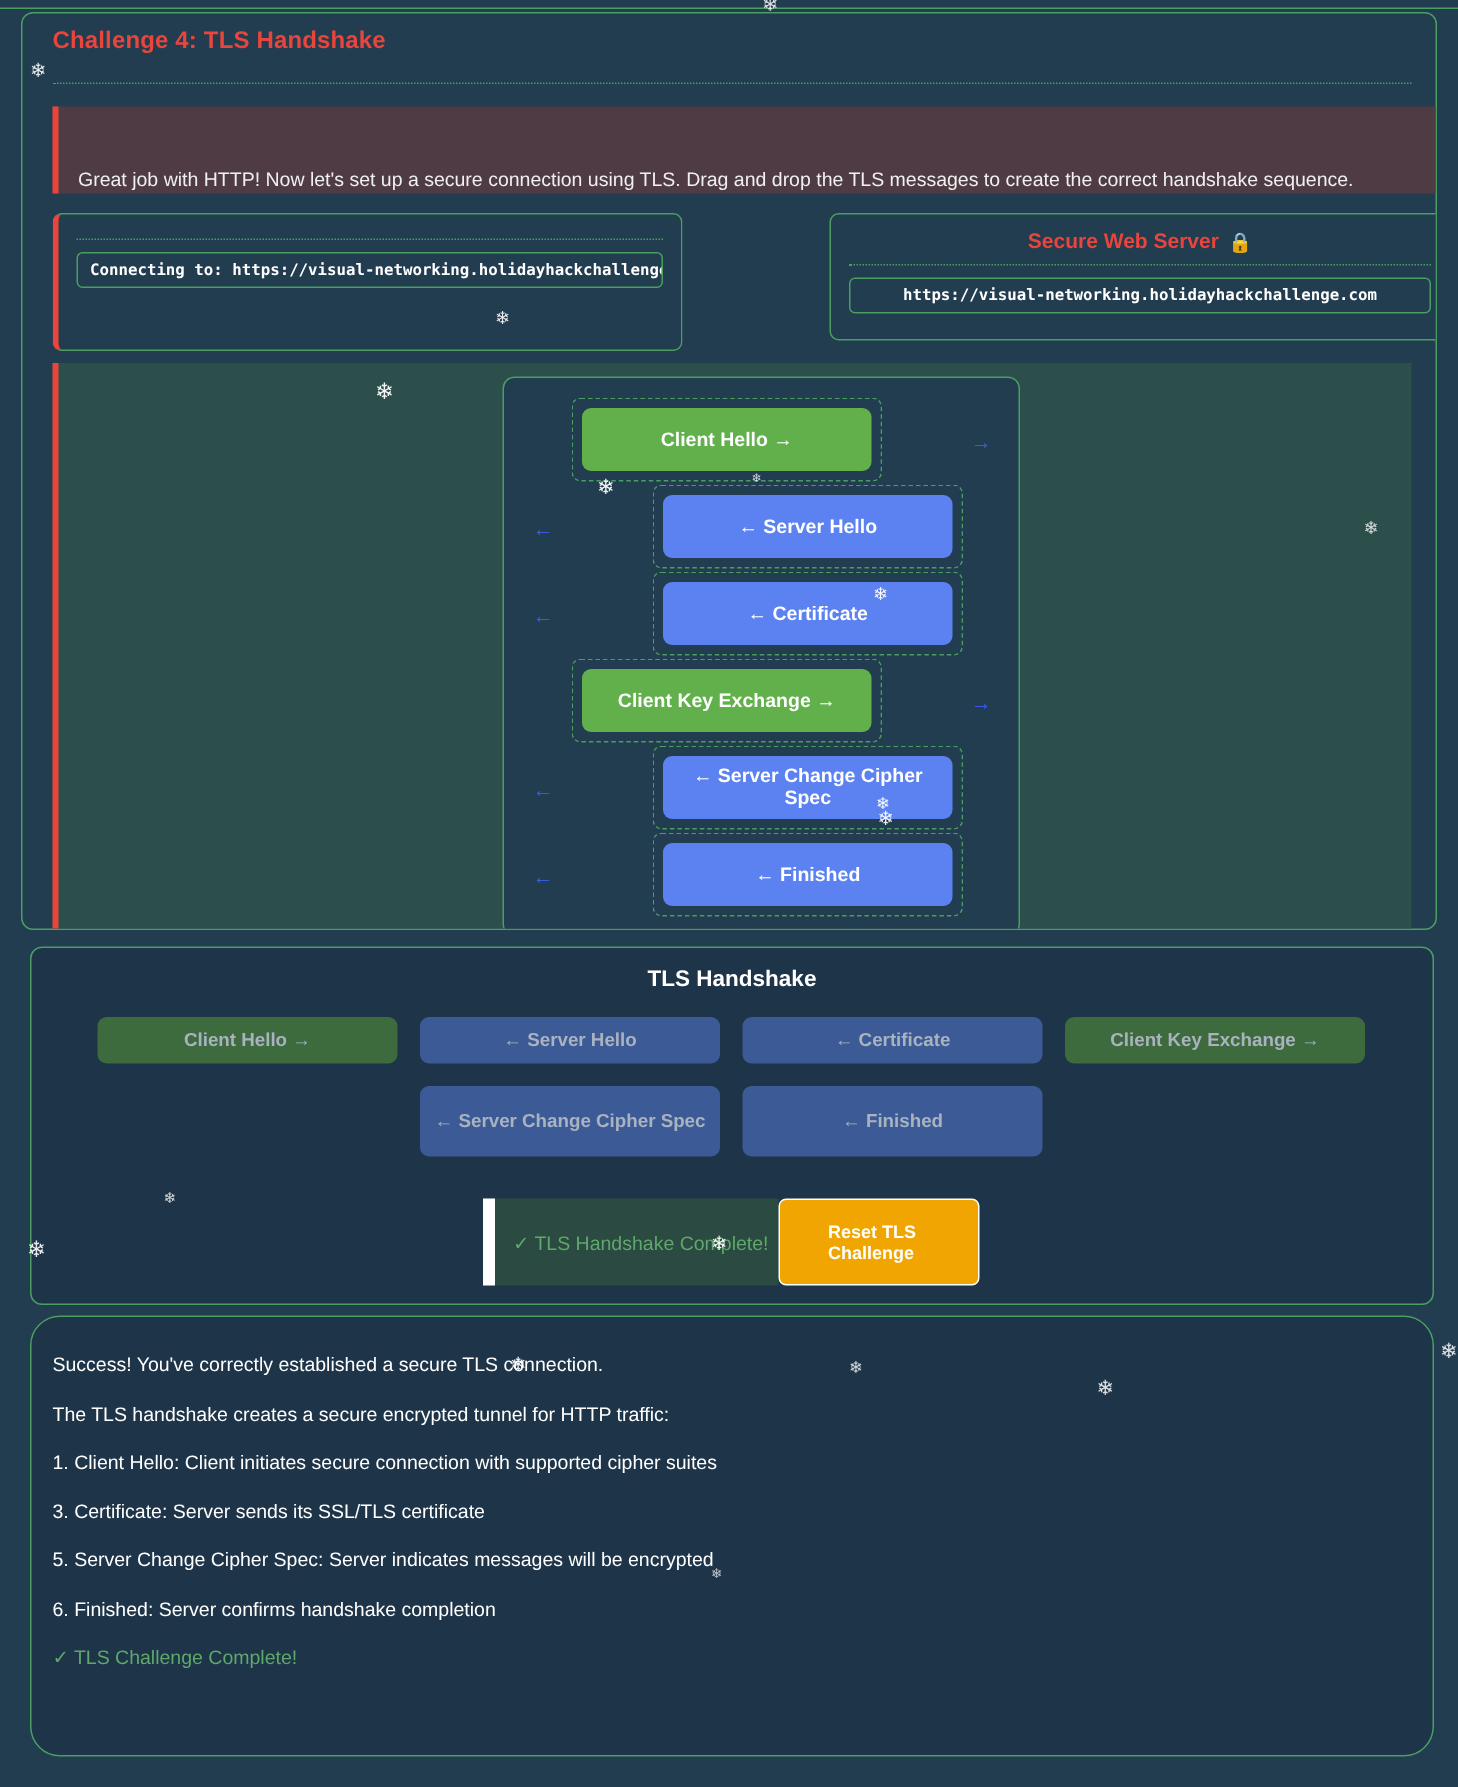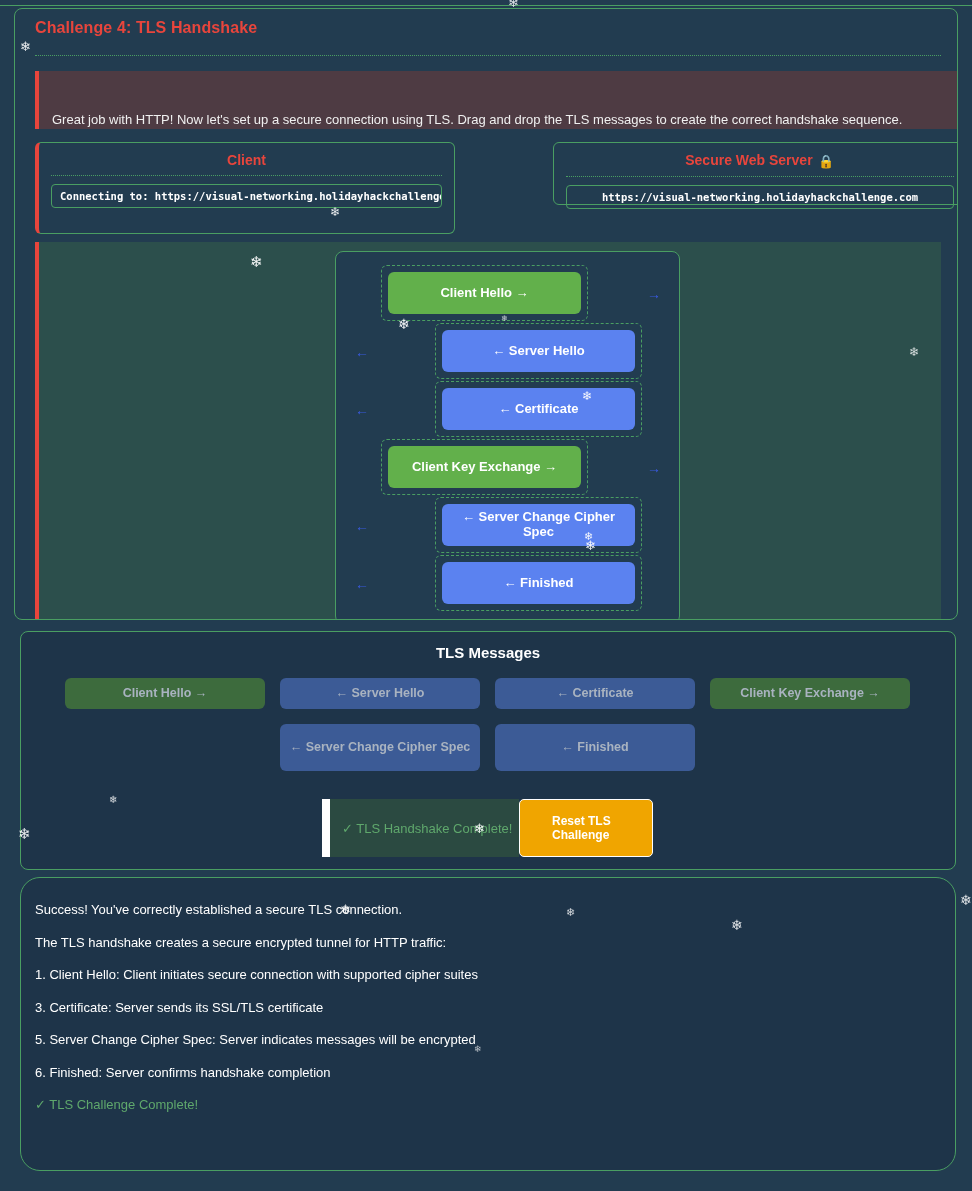--- a/index.html
+++ b/index.html
@@ -87,21 +87,21 @@
   }
   .endpoint.client {
     left: 20px;
     width: 420px;
     height: 92px;
     border-left: 4px solid #e8453c;
   }
   .endpoint.server {
     left: 538px;
     width: 414px;
-    height: 63px;
+    height: 85px;
   }
   .endpoint-title {
     text-align: center;
     font-size: 14px;
     font-weight: bold;
     color: #e8453c;
   }
   .endpoint-title .lock-icon {
     display: inline-block;
     margin-left: 6px;
@@ -311,21 +311,20 @@
 
     <div class="challenge-title">Challenge 4: TLS Handshake</div>
 
     <div class="title-divider"></div>
 
     <div class="instruction">
       <span class="instruction-text">Great job with HTTP! Now let's set up a secure connection using TLS. Drag and drop the TLS messages to create the correct handshake sequence.</span>
     </div>
 
     <div class="endpoint client">
-      <div class="endpoint-title">Client</div>
       <div class="endpoint-divider"></div>
       <div class="endpoint-url">Connecting to: https://visual-networking.holidayhackchallenge.com</div>
     </div>
 
     <div class="endpoint server">
       <div class="endpoint-title">
         <span>Secure Web Server</span><span class="lock-icon">🔒</span>
       </div>
       <div class="endpoint-divider"></div>
       <div class="endpoint-url">https://visual-networking.holidayhackchallenge.com</div>
@@ -368,21 +367,21 @@
               <div class="msg-chip server">← Finished</div>
             </div>
             <div class="dir-arrow left">←</div>
           </div>
         </div>
     </div>
 
   </div>
 
   <div class="palette">
-    <div class="palette-title">TLS Messages</div>
+    <div class="palette-title">TLS Handshake</div>
     <div class="palette-grid" id="palette-grid">
         <div class="palette-chip client">Client Hello →</div>
         <div class="palette-chip server">← Server Hello</div>
         <div class="palette-chip server">← Certificate</div>
         <div class="palette-chip client">Client Key Exchange →</div>
         <div class="palette-chip server tall palette-row2">← Server Change Cipher Spec</div>
         <div class="palette-chip server tall">← Finished</div>
       </div>
   </div>
 

